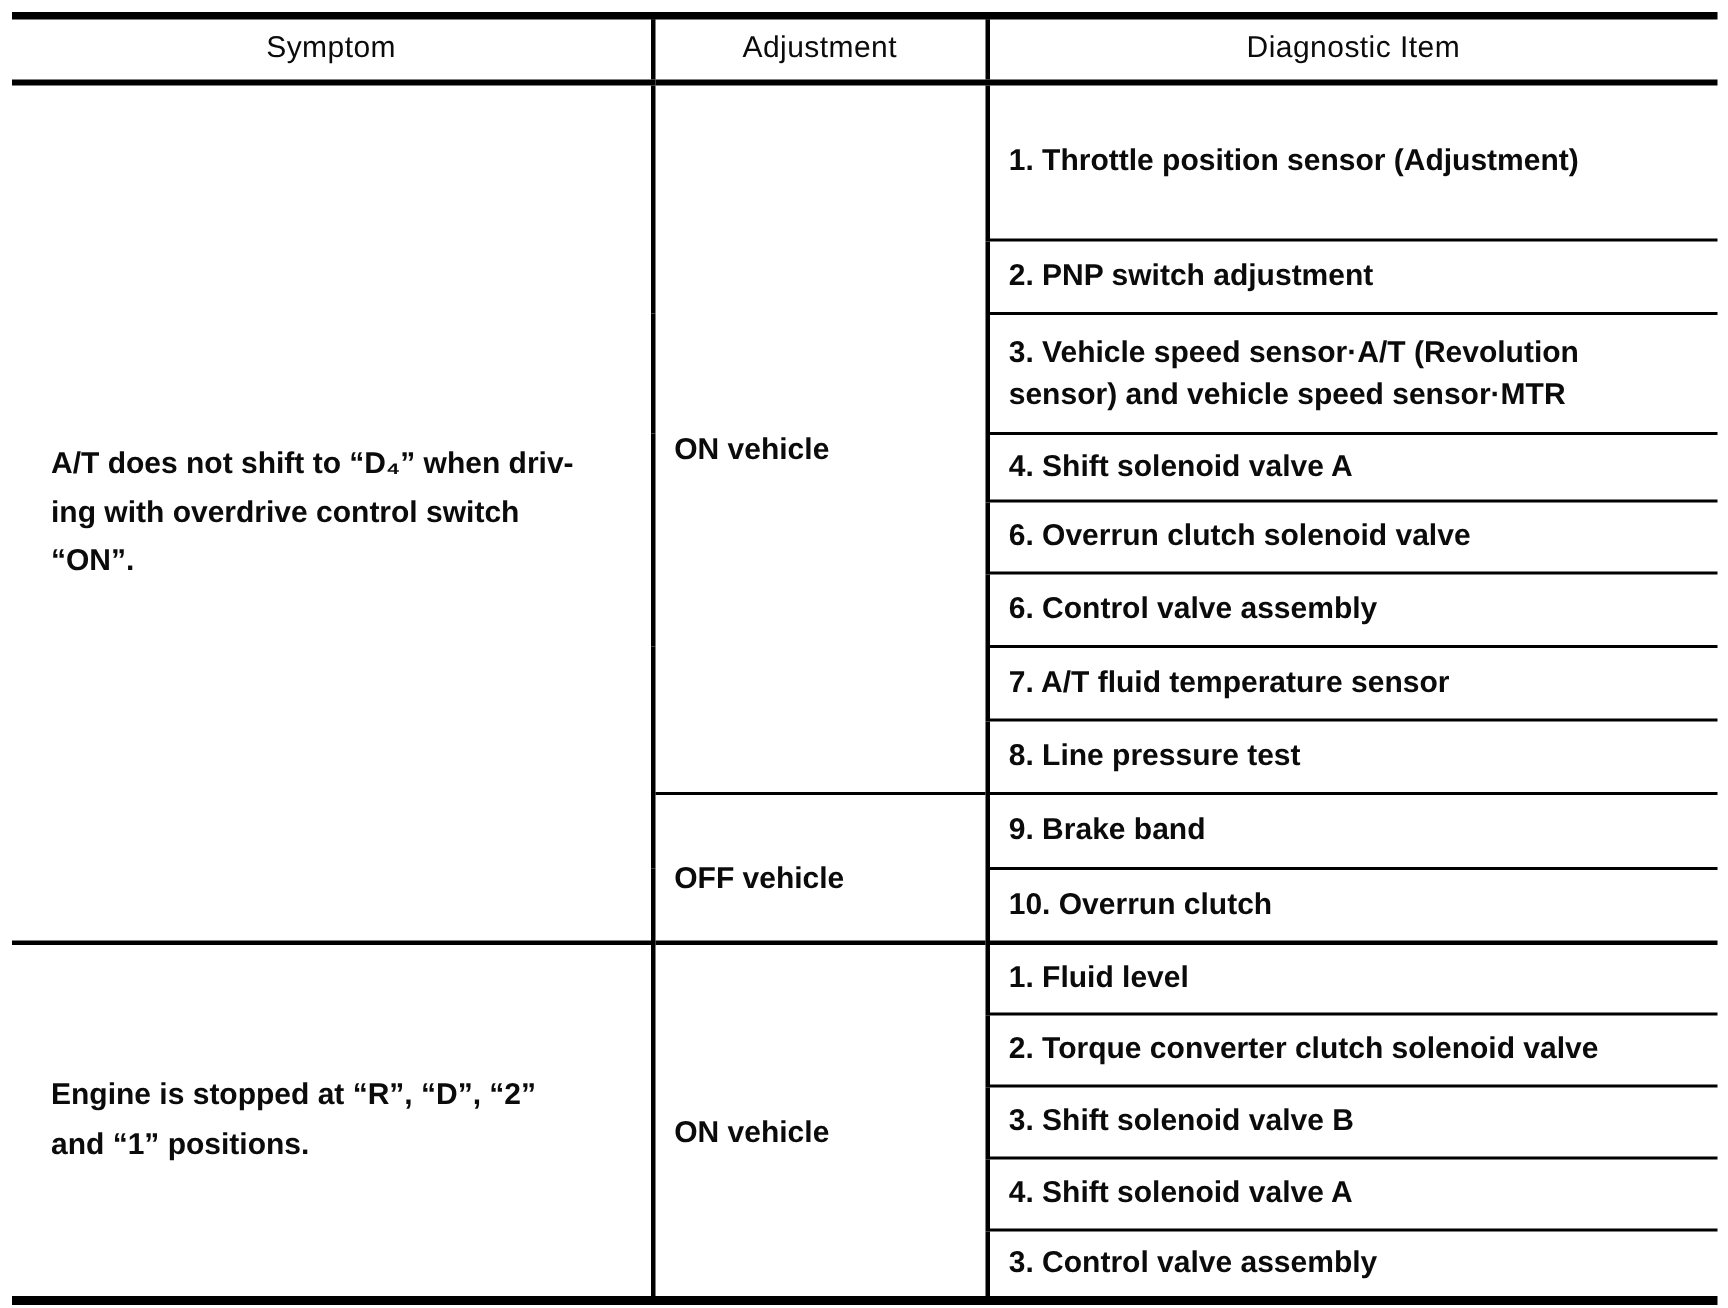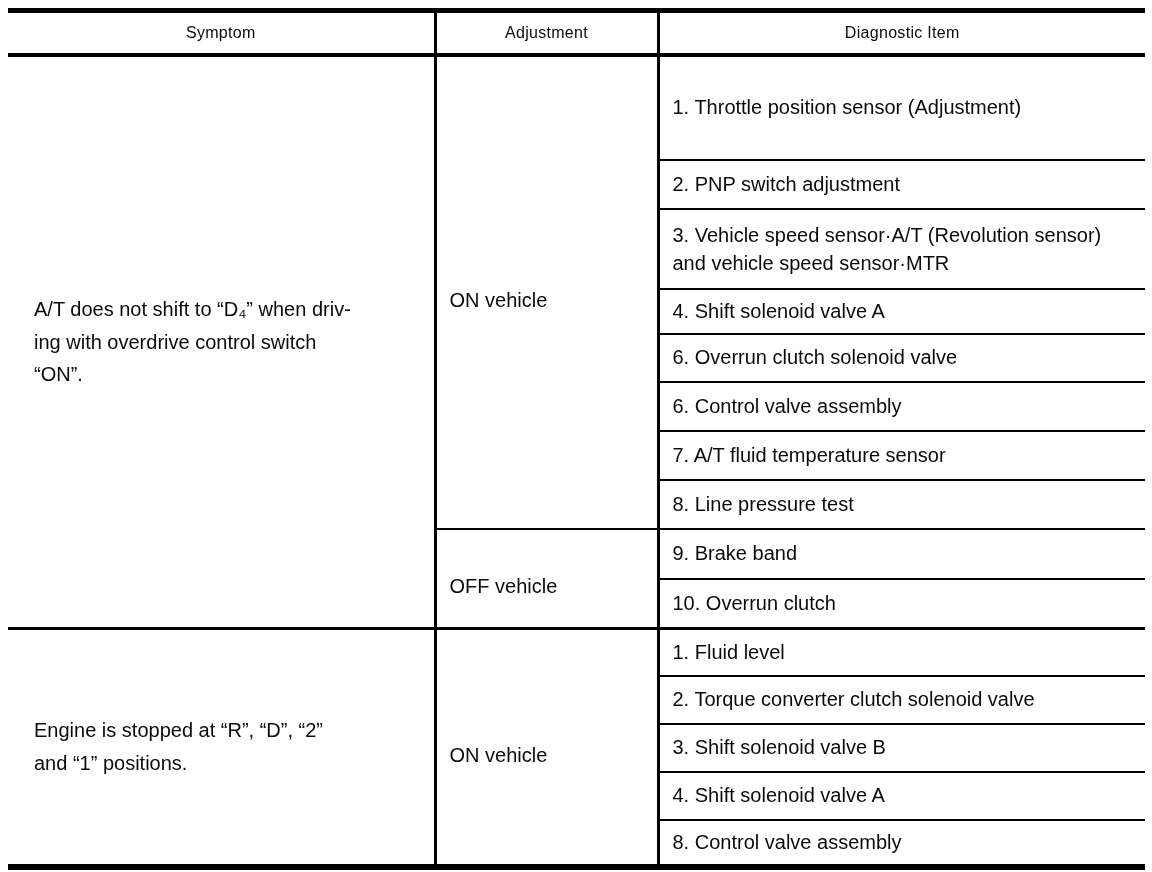--- a/index.html
+++ b/index.html
@@ -26,28 +26,28 @@
     border-bottom: 6px solid #000;
     font-size: 20px;
     color: #0b0b0b;
   }
   
   .bl { border-left: 3px solid #000; }
 
   thead th {
     border-bottom: 4px solid #000;
     font-weight: 400;
-    font-size: 16px;
+    font-size: 20px;
     text-align: center;
     vertical-align: middle;
     letter-spacing: 0.3px;
   }
   td {
     vertical-align: middle;
-    font-weight: 400;
+    font-weight: 700;
   }
   
   td.item { border-top: 2px solid #000; padding: 2px 8px 2px 13px; line-height: 1.35; }
   
   td.cond-split { border-top: 2px solid #000; margin-top: 24px; }
   
   tbody.sec2 > tr:first-child > td { border-top: 3px solid #000; }
 
   td.symptom {
     padding: 6px 12px 6px 26px;
@@ -132,17 +132,17 @@
       <tr style="height:48px">
         <td class="item bl">2. Torque converter clutch solenoid valve</td>
       </tr>
       <tr style="height:48px">
         <td class="item bl">3. Shift solenoid valve B</td>
       </tr>
       <tr style="height:48px">
         <td class="item bl">4. Shift solenoid valve A</td>
       </tr>
       <tr style="height:47px">
-        <td class="item bl">8. Control valve assembly</td>
+        <td class="item bl">3. Control valve assembly</td>
       </tr>
     </tbody>
   </table>
 </div>
 
 </body></html>

